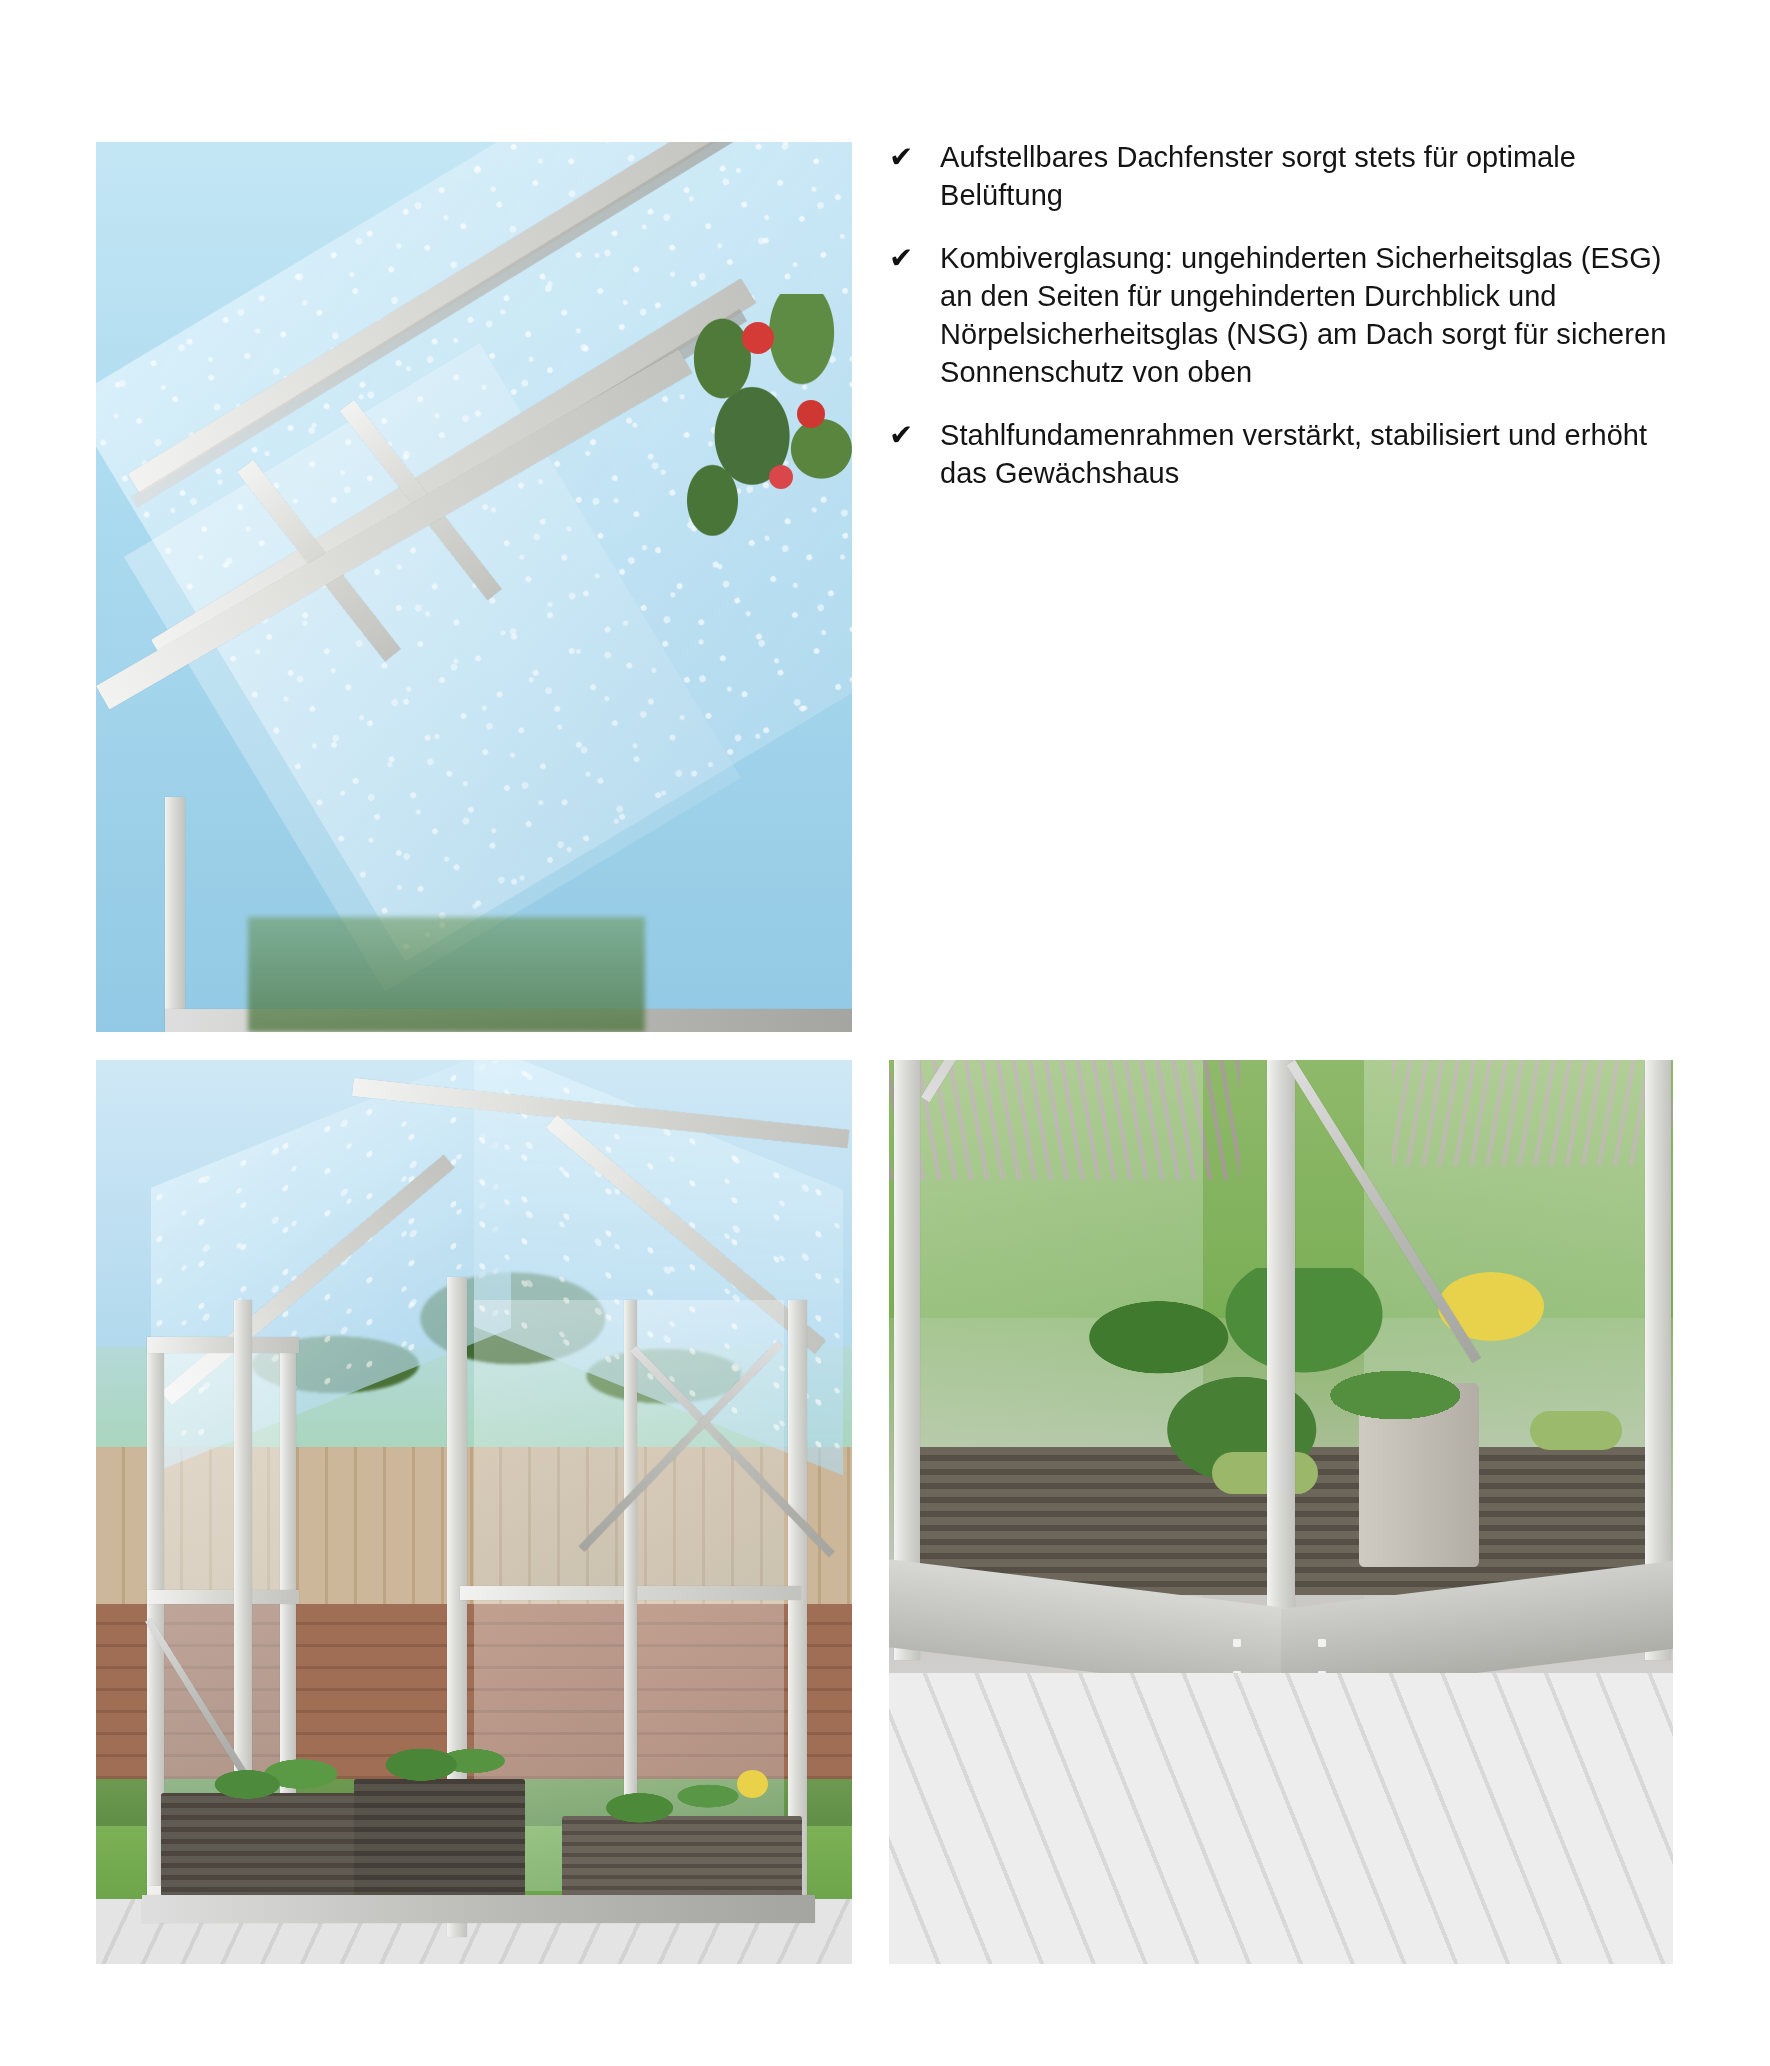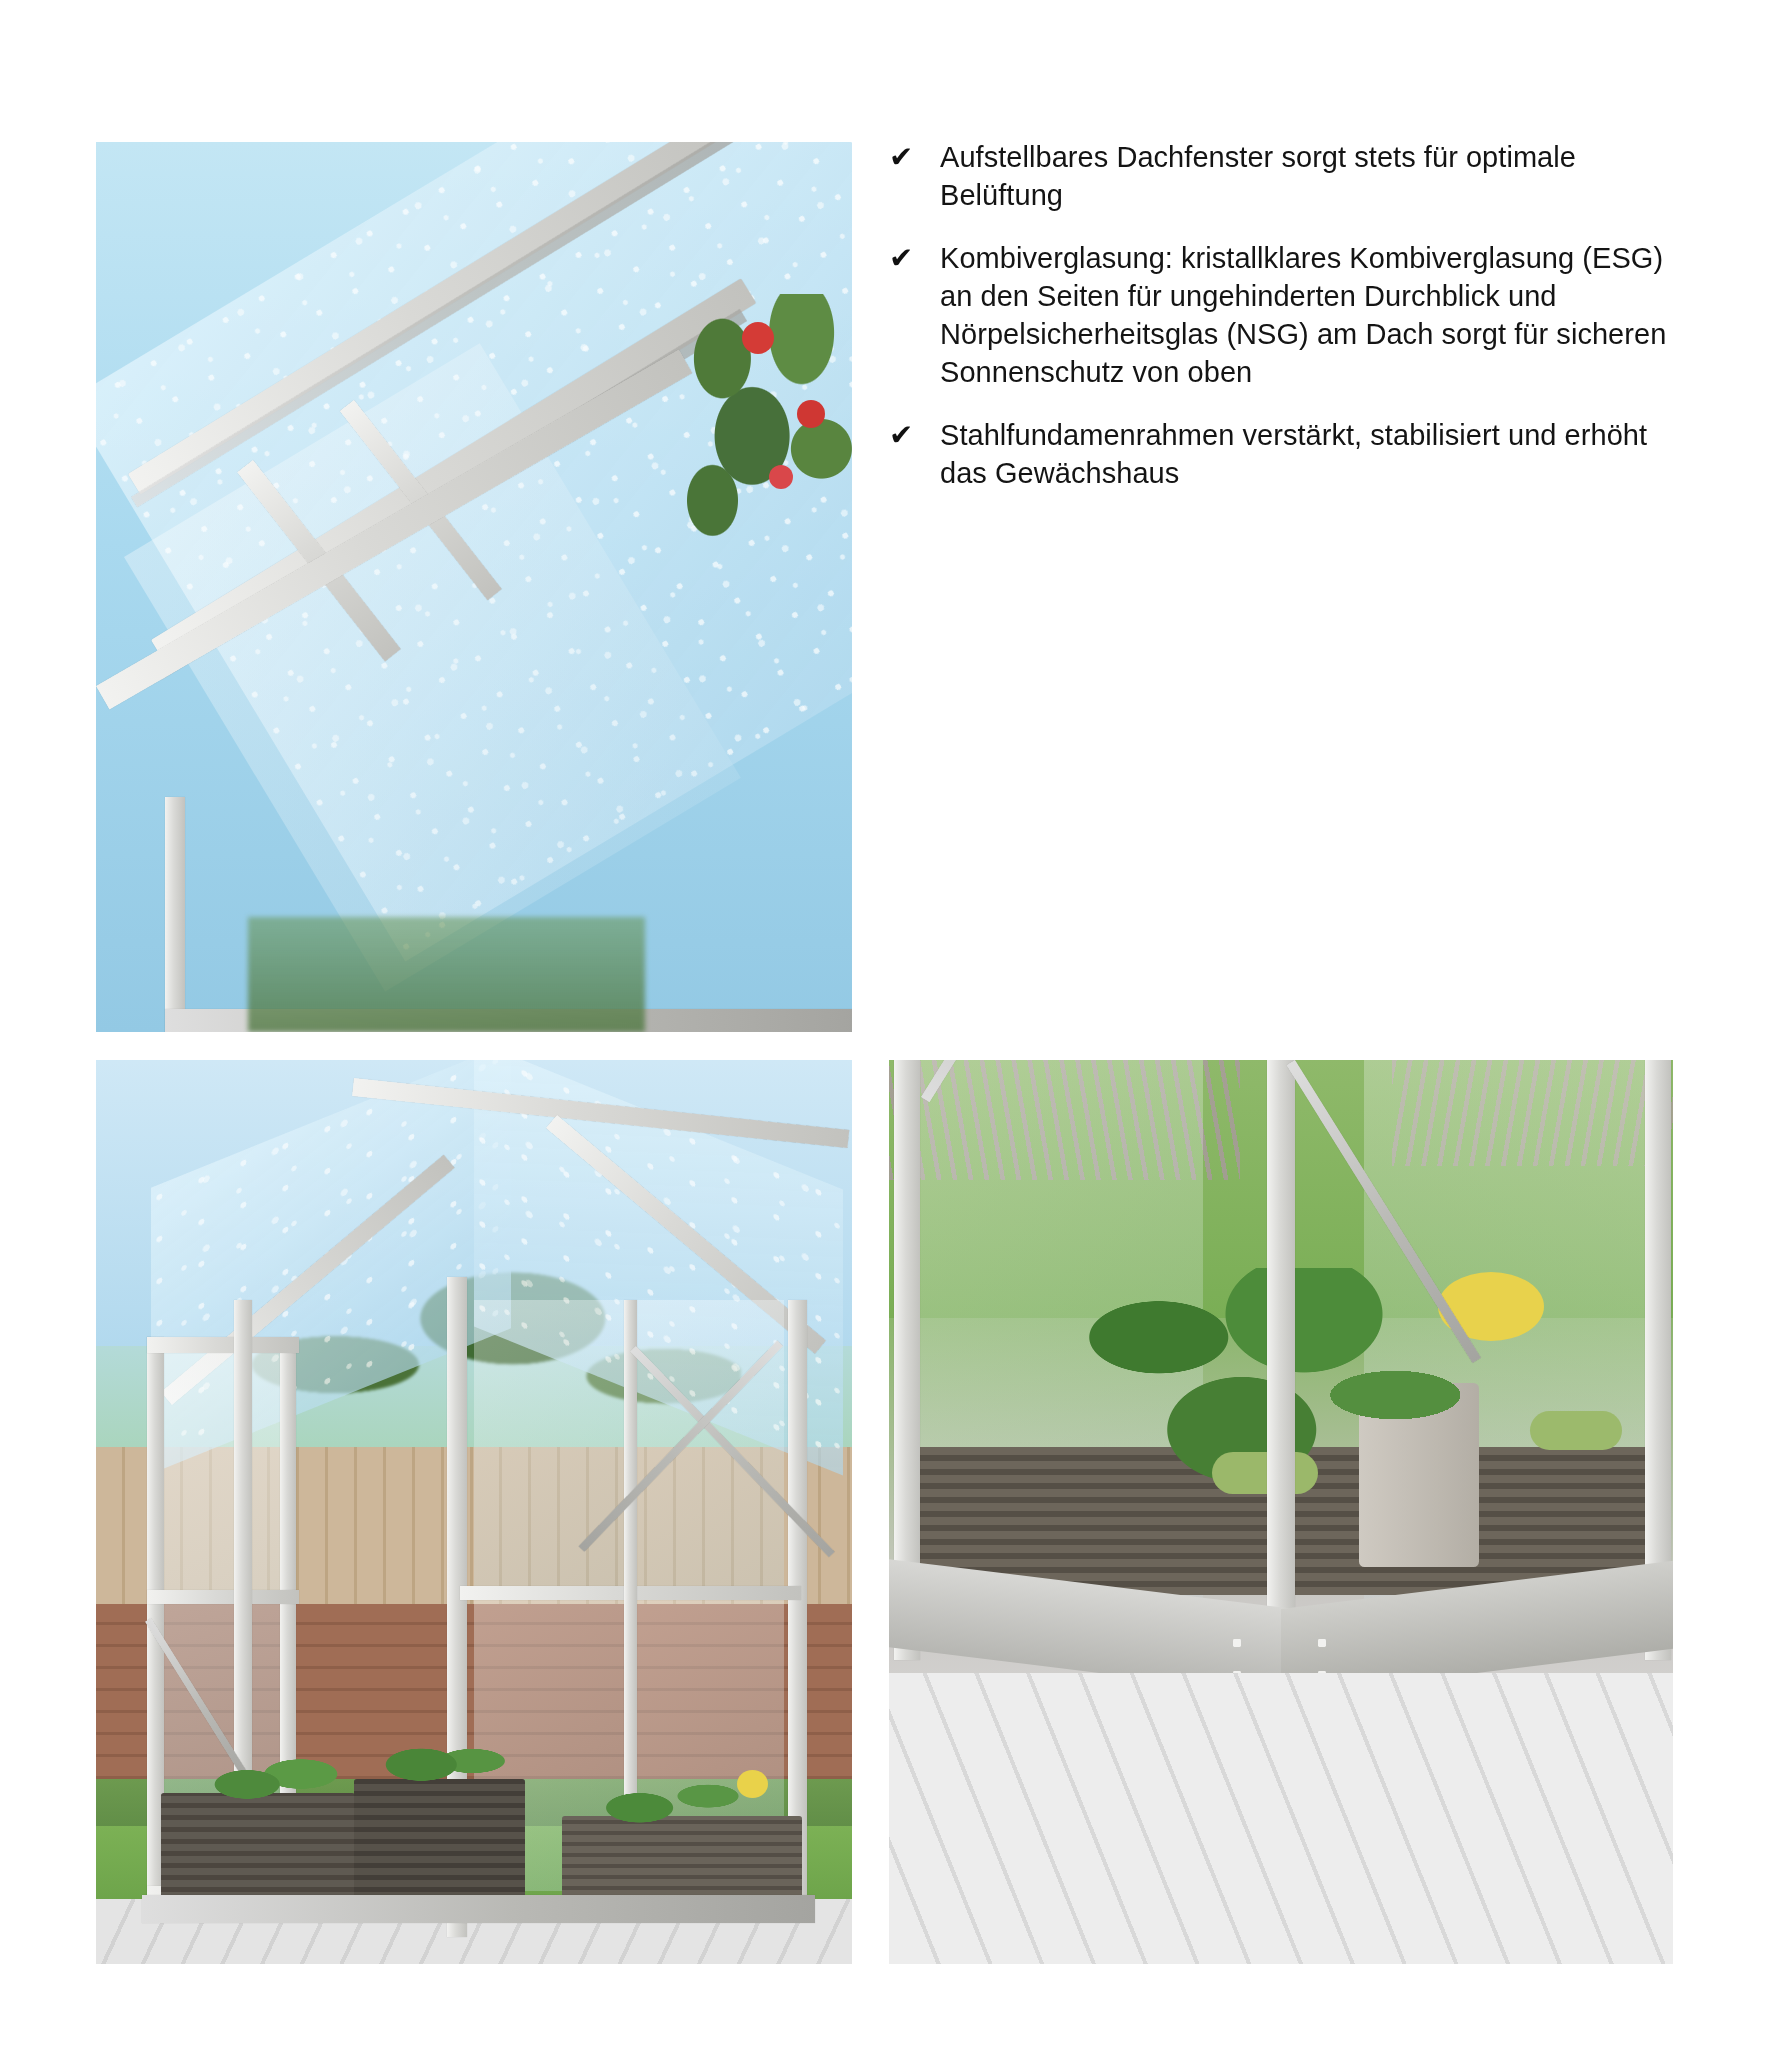--- a/index.html
+++ b/index.html
@@ -273,21 +273,21 @@
 
   <div class="bullets">
 
     <div class="bullet-row">
       <span class="bullet-mark">✔</span>
       <span class="bullet-text">Aufstellbares Dachfenster sorgt stets für optimale Belüftung</span>
     </div>
 
     <div class="bullet-row">
       <span class="bullet-mark">✔</span>
-      <span class="bullet-text">Kombiverglasung: kristallklares Kombiverglasung (ESG) an den Seiten für ungehinderten Durchblick und Nörpelsicherheitsglas (NSG) am Dach sorgt für sicheren Sonnenschutz von oben</span>
+      <span class="bullet-text">Kombiverglasung: ungehinderten Sicherheitsglas (ESG) an den Seiten für ungehinderten Durchblick und Nörpelsicherheitsglas (NSG) am Dach sorgt für sicheren Sonnenschutz von oben</span>
     </div>
 
     <div class="bullet-row">
       <span class="bullet-mark">✔</span>
       <span class="bullet-text">Stahlfundamenrahmen verstärkt, stabilisiert und erhöht das Gewächshaus</span>
     </div>
 
   </div>
 
 </div>

